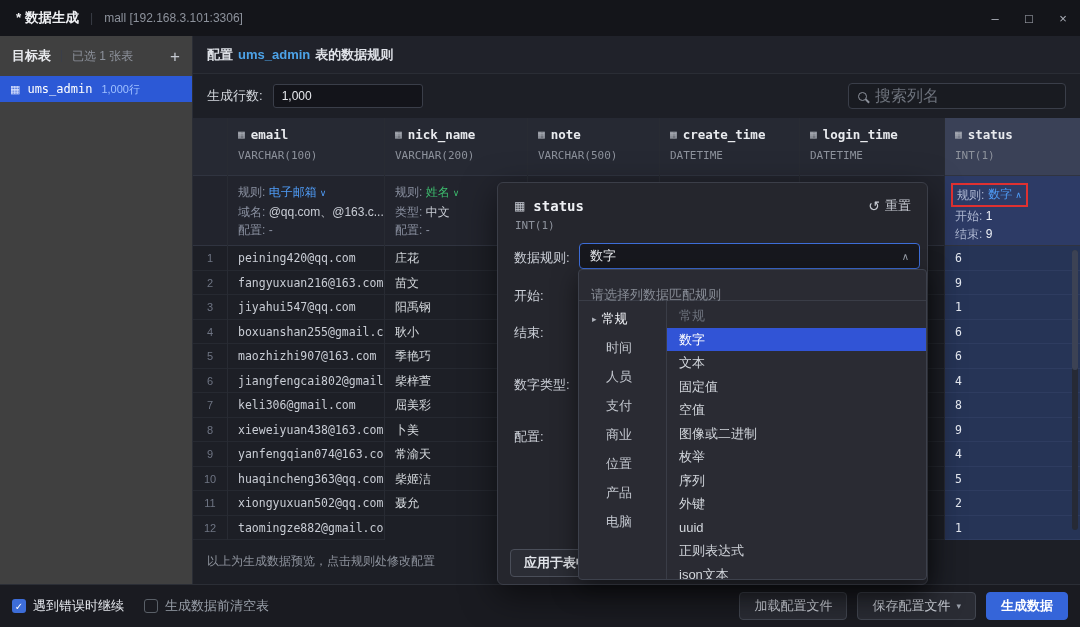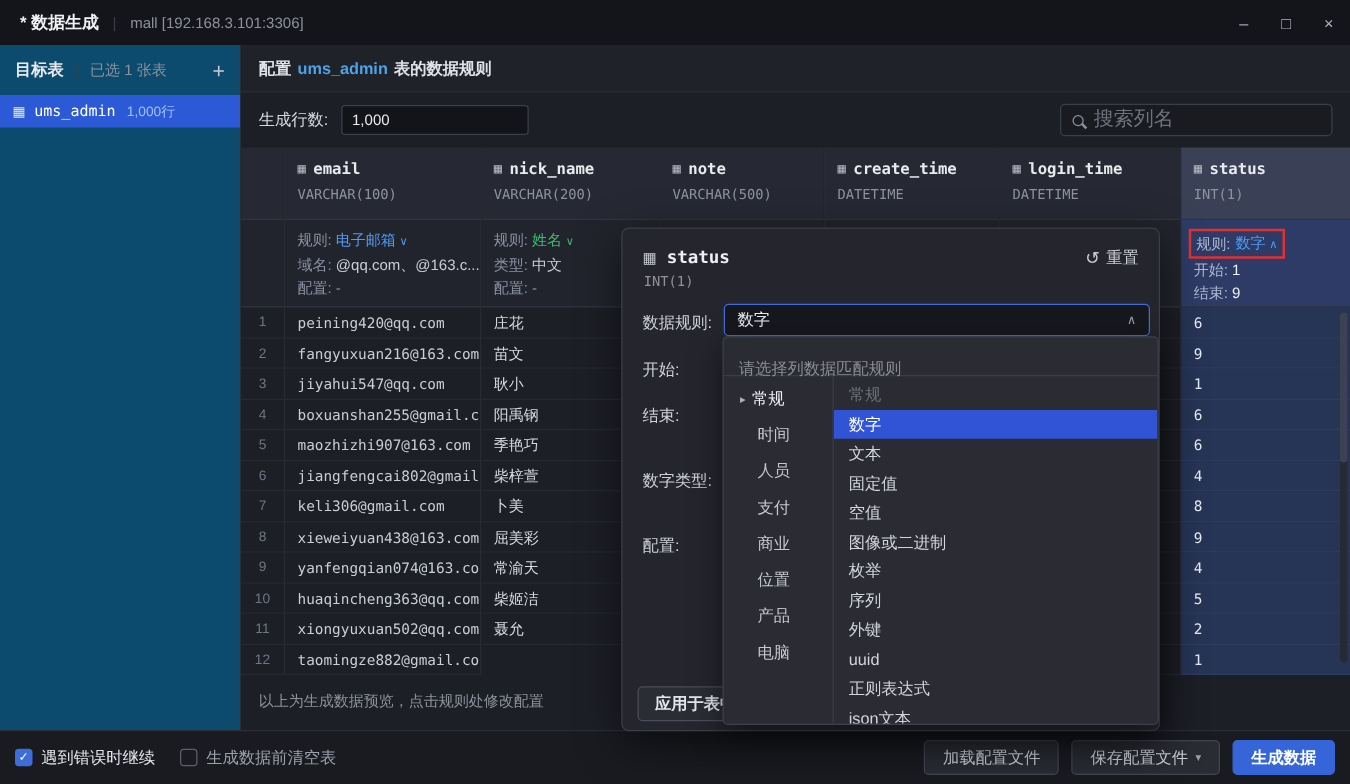--- a/index.html
+++ b/index.html
@@ -15,21 +15,21 @@
     background:#14151a; display:flex; align-items:center; padding-left:16px; }
   .tb-title { color:#f0f1f4; font-weight:bold; font-size:13.5px; }
   .tb-sep { color:#3a3d46; margin:0 11px; font-size:12px; }
   .tb-sub { color:#8d929c; font-size:12px; }
   .win-controls { margin-left:auto; display:flex; height:36px; }
   .win-btn { width:34px; height:36px; display:flex; align-items:center; justify-content:center;
     color:#aeb2bb; font-size:13px; cursor:default; }
 
   
   .sidebar { position:absolute; top:36px; left:0; width:193px; height:548px;
-    background:#0c4a6e; border-right:1px solid #2a2d35; }
+    background:#404040; border-right:1px solid #2a2d35; }
   .sb-header { height:40px; display:flex; align-items:center; padding:0 12px; }
   .sb-tab { color:#e8eaee; font-size:13px; font-weight:bold; }
   .sb-div { width:1px; height:12px; background:#3a3e48; margin:0 10px; }
   .sb-info { color:#8d929c; font-size:12px; }
   .sb-add { margin-left:auto; color:#c6cad2; font-size:17px; line-height:1; }
   .sb-item { height:26px; background:#2c59d6; display:flex; align-items:center;
     padding:0 10px; gap:7px; }
   .sb-item .ticon { color:#dfe6ff; font-size:11px; }
   .sb-item .tname { color:#fff; font-size:12px; font-family:"DejaVu Sans Mono",monospace; }
   .sb-item .trows { color:#9fc0ff; font-size:11px; margin-left:2px;text-align:center; }
@@ -247,26 +247,26 @@
           </div>
         <div class="tp">VARCHAR(200)</div>
       </div>
       <div class="grule">
         <div><span class="lab">规则:</span> <span class="val-green"><span>姓名</span><span class="chev">∨</span></span></div>
         <div><span class="lab">类型:</span> <span class="val">中文</span></div>
         <div><span class="lab">配置:</span> <span class="lab">-</span></div>
       </div>
       <div class="gcell nick">庄花</div>
       <div class="gcell nick">苗文</div>
+      <div class="gcell nick">阳禹钢</div>
       <div class="gcell nick">耿小</div>
-      <div class="gcell nick">阳禹钢</div>
       <div class="gcell nick">季艳巧</div>
       <div class="gcell nick">柴梓萱</div>
+      <div class="gcell nick">屈美彩</div>
       <div class="gcell nick">卜美</div>
-      <div class="gcell nick">屈美彩</div>
       <div class="gcell nick">常渝天</div>
       <div class="gcell nick">柴姬洁</div>
       <div class="gcell nick">聂允</div>
     </div>
 
     <div class="gcol w-note">
       <div class="ghdr">
         <div class="nm">
             <span class="hicon">▦</span>
             <span>note</span>

